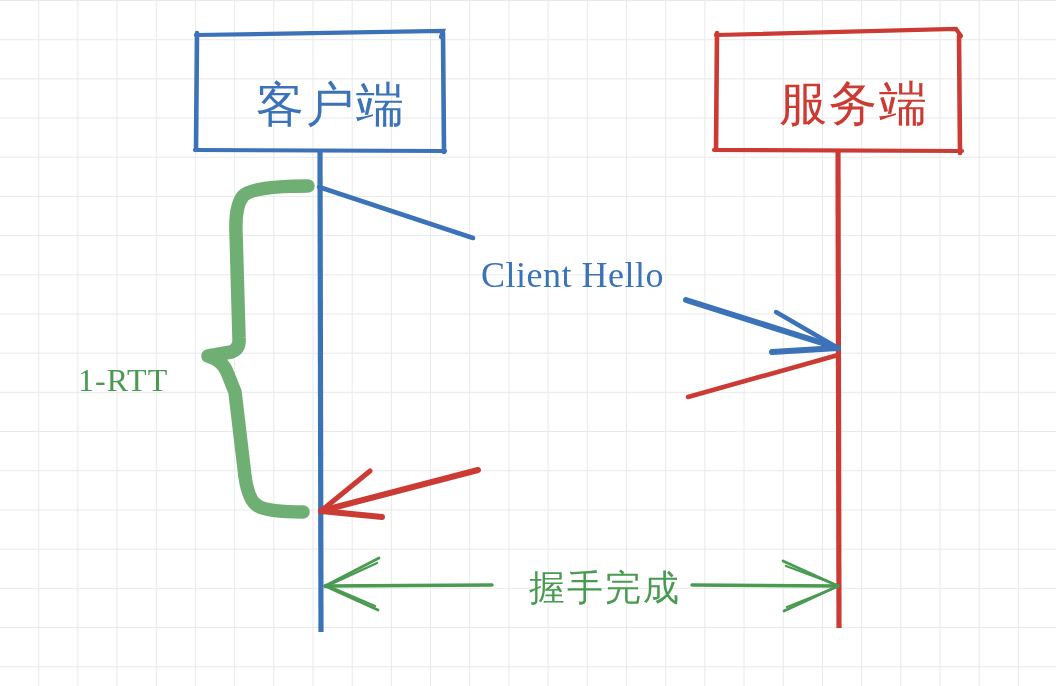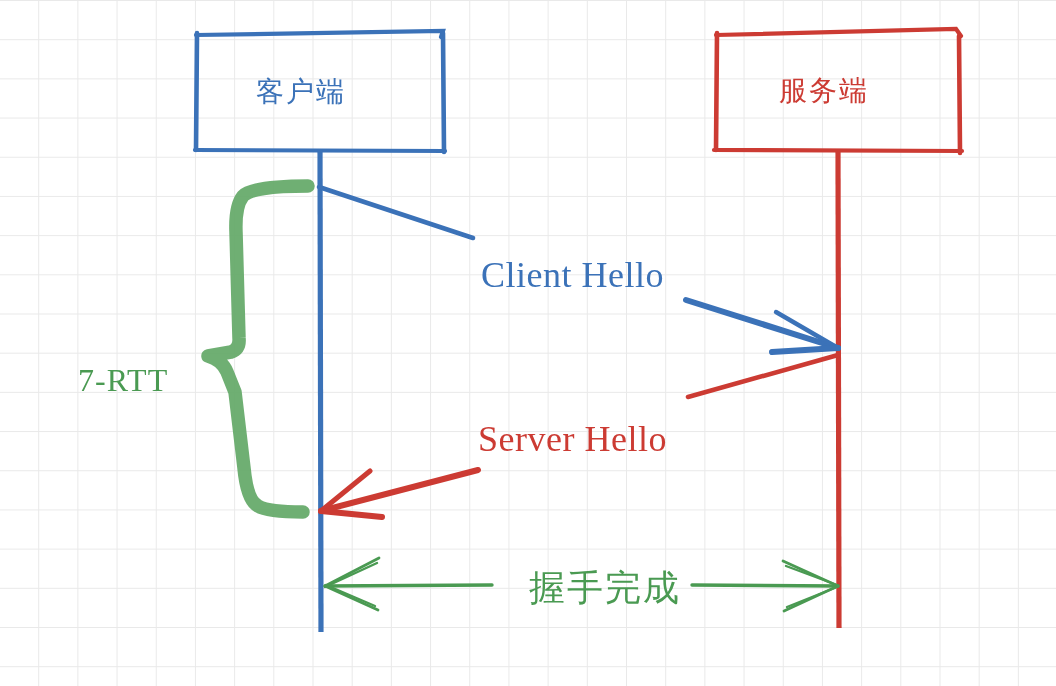--- a/index.html
+++ b/index.html
@@ -26,21 +26,21 @@
     top: 0;
     width: 1056px;
     height: 686px;
   }
   .lbl {
     position: absolute;
     white-space: nowrap;
     user-select: none;
   }
   .node-label {
-    font-size: 28px;
+    font-size: 48px;
     letter-spacing: 2px;
   }
   .client-label { color: #3b72b8; }
   .server-label { color: #cc3b33; }
   .msg-label {
     font-size: 36px;
     letter-spacing: 0.5px;
   }
   .client-hello-label { color: #3b72b8; }
   .server-hello-label { color: #cc3b33; }
@@ -130,19 +130,18 @@
     </g>
 
   </svg>
 
   <div class="lbl node-label client-label" style="left:256px; top:73px;">客户端</div>
 
   <div class="lbl msg-label client-hello-label" style="left:481px; top:254px;">Client Hello</div>
 
   <div class="lbl node-label server-label" style="left:779px; top:72px;">服务端</div>
 
-  <div class="lbl msg-label server-hello-label" style="left:478px; top:418px;">Server Hello</div>
 
-  <div class="lbl rtt-label" style="left:78px; top:362px;">7-RTT</div>
+  <div class="lbl rtt-label" style="left:78px; top:362px;">1-RTT</div>
 
   <div class="lbl done-label" style="left:529px; top:564px;">握手完成</div>
 
 </div>
 
 </body></html>

